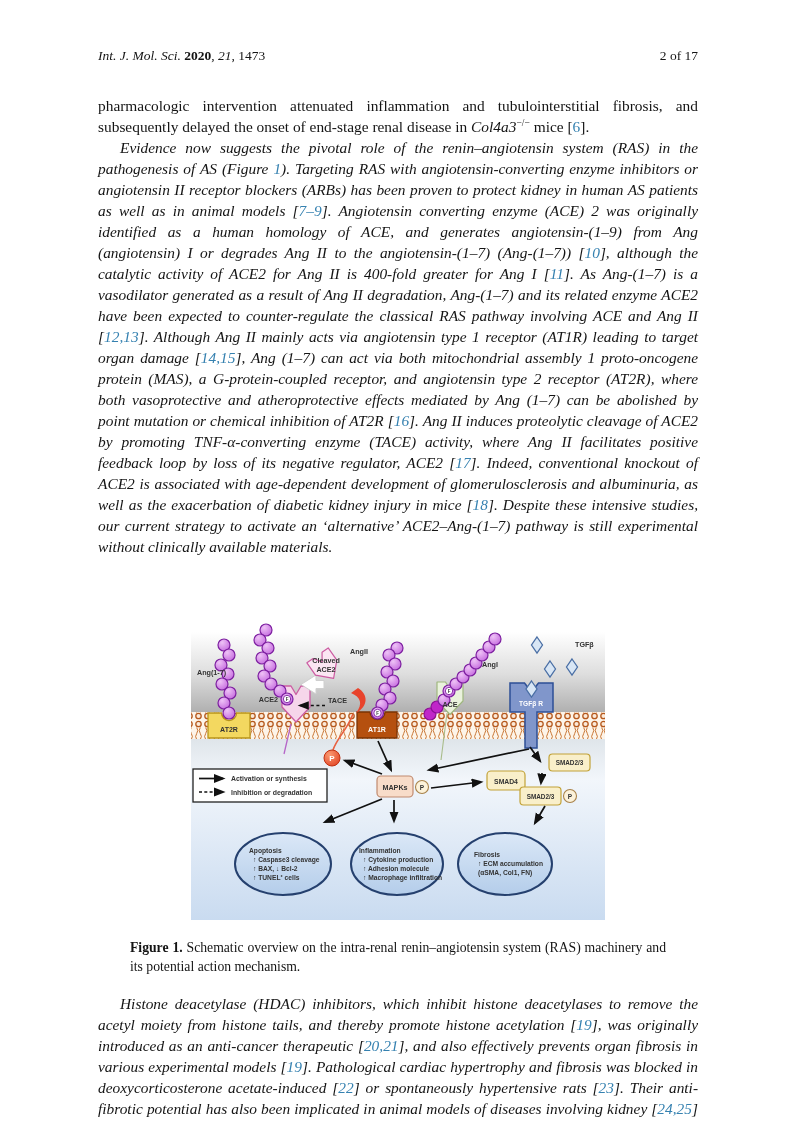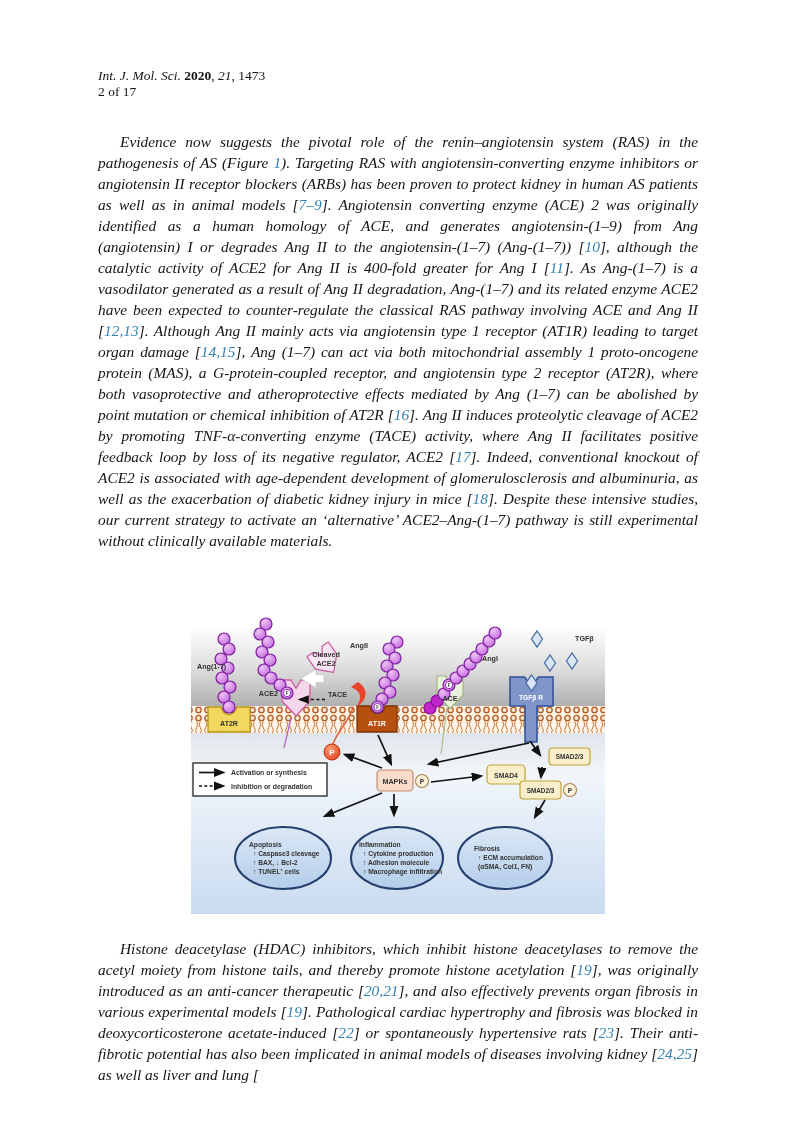--- a/index.html
+++ b/index.html
@@ -1,19 +1,19 @@
 <!DOCTYPE html>
 <html><head>
 <meta charset="utf-8">
 <style>
   html,body{margin:0;padding:0;background:#ffffff;}
   .page{position:relative;width:793px;height:1121px;background:#fff;overflow:hidden;
         box-sizing:border-box;padding:0 95px 0 98px;
         font-family:"Liberation Serif",serif;color:#141414;}
-  .header{margin-top:68px;display:flex;justify-content:space-between;font-size:13.5px;flex-direction:column;}
+  .header{margin-top:48px;display:flex;justify-content:space-between;font-size:13.5px;}
   .header .it{font-style:italic;}
   .header .bd{font-weight:bold;}
   .body-text{margin-top:31px;font-size:15.4px;line-height:21px;text-align:justify;}
   .body-text p{margin:0;}
   .body-text p.indent{text-indent:22px;font-style:italic;}
   .cite{color:#3581b0;}
   sup{font-size:0.62em;line-height:0;}
   .figure-wrap{margin-top:55px;display:flex;justify-content:center;}
   .figure-box{width:427px;height:315px;position:relative;}
   .caption{margin-top:11px;margin-left:32px;width:536px;font-size:13.7px;line-height:19px;text-align:justify;}
@@ -26,20 +26,21 @@
 <body>
 
 <div class="page">
 
   <div class="header">
     <div><span class="it">Int. J. Mol. Sci.</span> <span class="bd">2020</span><span>, </span><span class="it">21</span><span>, 1473</span></div>
     <div>2 of 17</div>
   </div>
 
   <div class="body-text">
+      <p><span>pharmacologic intervention attenuated inflammation and tubulointerstitial fibrosis, and subsequently delayed the onset of end-stage renal disease in </span><i>Col4a3</i><sup>−/−</sup><span> mice [</span><span class="cite">6</span><span>].</span></p>
       <p class="indent"><span>Evidence now suggests the pivotal role of the renin–angiotensin system (RAS) in the pathogenesis of AS (Figure </span><span class="cite">1</span><span>).  Targeting RAS with angiotensin-converting enzyme inhibitors or angiotensin II receptor blockers (ARBs) has been proven to protect kidney in human AS patients as well as in animal models [</span><span class="cite">7–9</span><span>].  Angiotensin converting enzyme (ACE) 2 was originally identified as a human homology of ACE, and generates angiotensin-(1–9) from Ang (angiotensin) I or degrades Ang II to the angiotensin-(1–7) (Ang-(1–7)) [</span><span class="cite">10</span><span>], although the catalytic activity of ACE2 for Ang II is 400-fold greater for Ang I [</span><span class="cite">11</span><span>].  As Ang-(1–7) is a vasodilator generated as a result of Ang II degradation, Ang-(1–7) and its related enzyme ACE2 have been expected to counter-regulate the classical RAS pathway involving ACE and Ang II [</span><span class="cite">12,13</span><span>].  Although Ang II mainly acts via angiotensin type 1 receptor (AT1R) leading to target organ damage [</span><span class="cite">14,15</span><span>], Ang (1–7) can act via both mitochondrial assembly 1 proto-oncogene protein (MAS), a G-protein-coupled receptor, and angiotensin type 2 receptor (AT2R), where both vasoprotective and atheroprotective effects mediated by Ang (1–7) can be abolished by point mutation or chemical inhibition of AT2R [</span><span class="cite">16</span><span>].  Ang II induces proteolytic cleavage of ACE2 by promoting TNF-α-converting enzyme (TACE) activity, where Ang II facilitates positive feedback loop by loss of its negative regulator, ACE2 [</span><span class="cite">17</span><span>].  Indeed, conventional knockout of ACE2 is associated with age-dependent development of glomerulosclerosis and albuminuria, as well as the exacerbation of diabetic kidney injury in mice [</span><span class="cite">18</span><span>].  Despite these intensive studies, our current strategy to activate an ‘alternative’ ACE2–Ang-(1–7) pathway is still experimental without clinically available materials.</span></p>
     </div>
 
   <div class="figure-wrap">
     <div class="figure-box">
       <svg width="427" height="315" viewBox="0 0 427 315" xmlns="http://www.w3.org/2000/svg">
         <defs>
           <marker id="ah" markerWidth="8" markerHeight="7" refX="5.5" refY="2.7" orient="auto">
             <path d="M0,0 L7,2.7 L0,5.4 z" fill="#111"></path>
           </marker>
@@ -259,18 +260,19 @@
           <text x="265" y="95" class="fl" font-size="7.2" text-anchor="middle" fill="#4a5a38">ACE</text>
           <text x="390" y="35" class="fl" font-size="7.2">TGFβ</text>
           <text x="346" y="94" class="fl white" font-size="6.6" text-anchor="middle">TGFβ R</text>
           <text x="44" y="119.5" class="fl" font-size="7" text-anchor="middle" fill="#2a2006">AT2R</text>
           <text x="192" y="119.5" class="fl white" font-size="7" text-anchor="middle">AT1R</text>
         </g>
       </svg>
     </div>
   </div>
 
+  <p class="caption"><b>Figure 1.</b> <span>Schematic overview on the intra-renal renin–angiotensin system (RAS) machinery and its potential action mechanism.</span></p>
 
   <div class="body-text after-fig">
       <p class="indent"><span>Histone deacetylase (HDAC) inhibitors, which inhibit histone deacetylases to remove the acetyl moiety from histone tails, and thereby promote histone acetylation [</span><span class="cite">19</span><span>], was originally introduced as an anti-cancer therapeutic [</span><span class="cite">20,21</span><span>], and also effectively prevents organ fibrosis in various experimental models [</span><span class="cite">19</span><span>].  Pathological cardiac hypertrophy and fibrosis was blocked in deoxycorticosterone acetate-induced [</span><span class="cite">22</span><span>] or spontaneously hypertensive rats [</span><span class="cite">23</span><span>].  Their anti-fibrotic potential has also been implicated in animal models of diseases involving kidney [</span><span class="cite">24,25</span><span>] as well as liver and lung [</span></p>
     </div>
 
 </div>
 
 </body></html>

